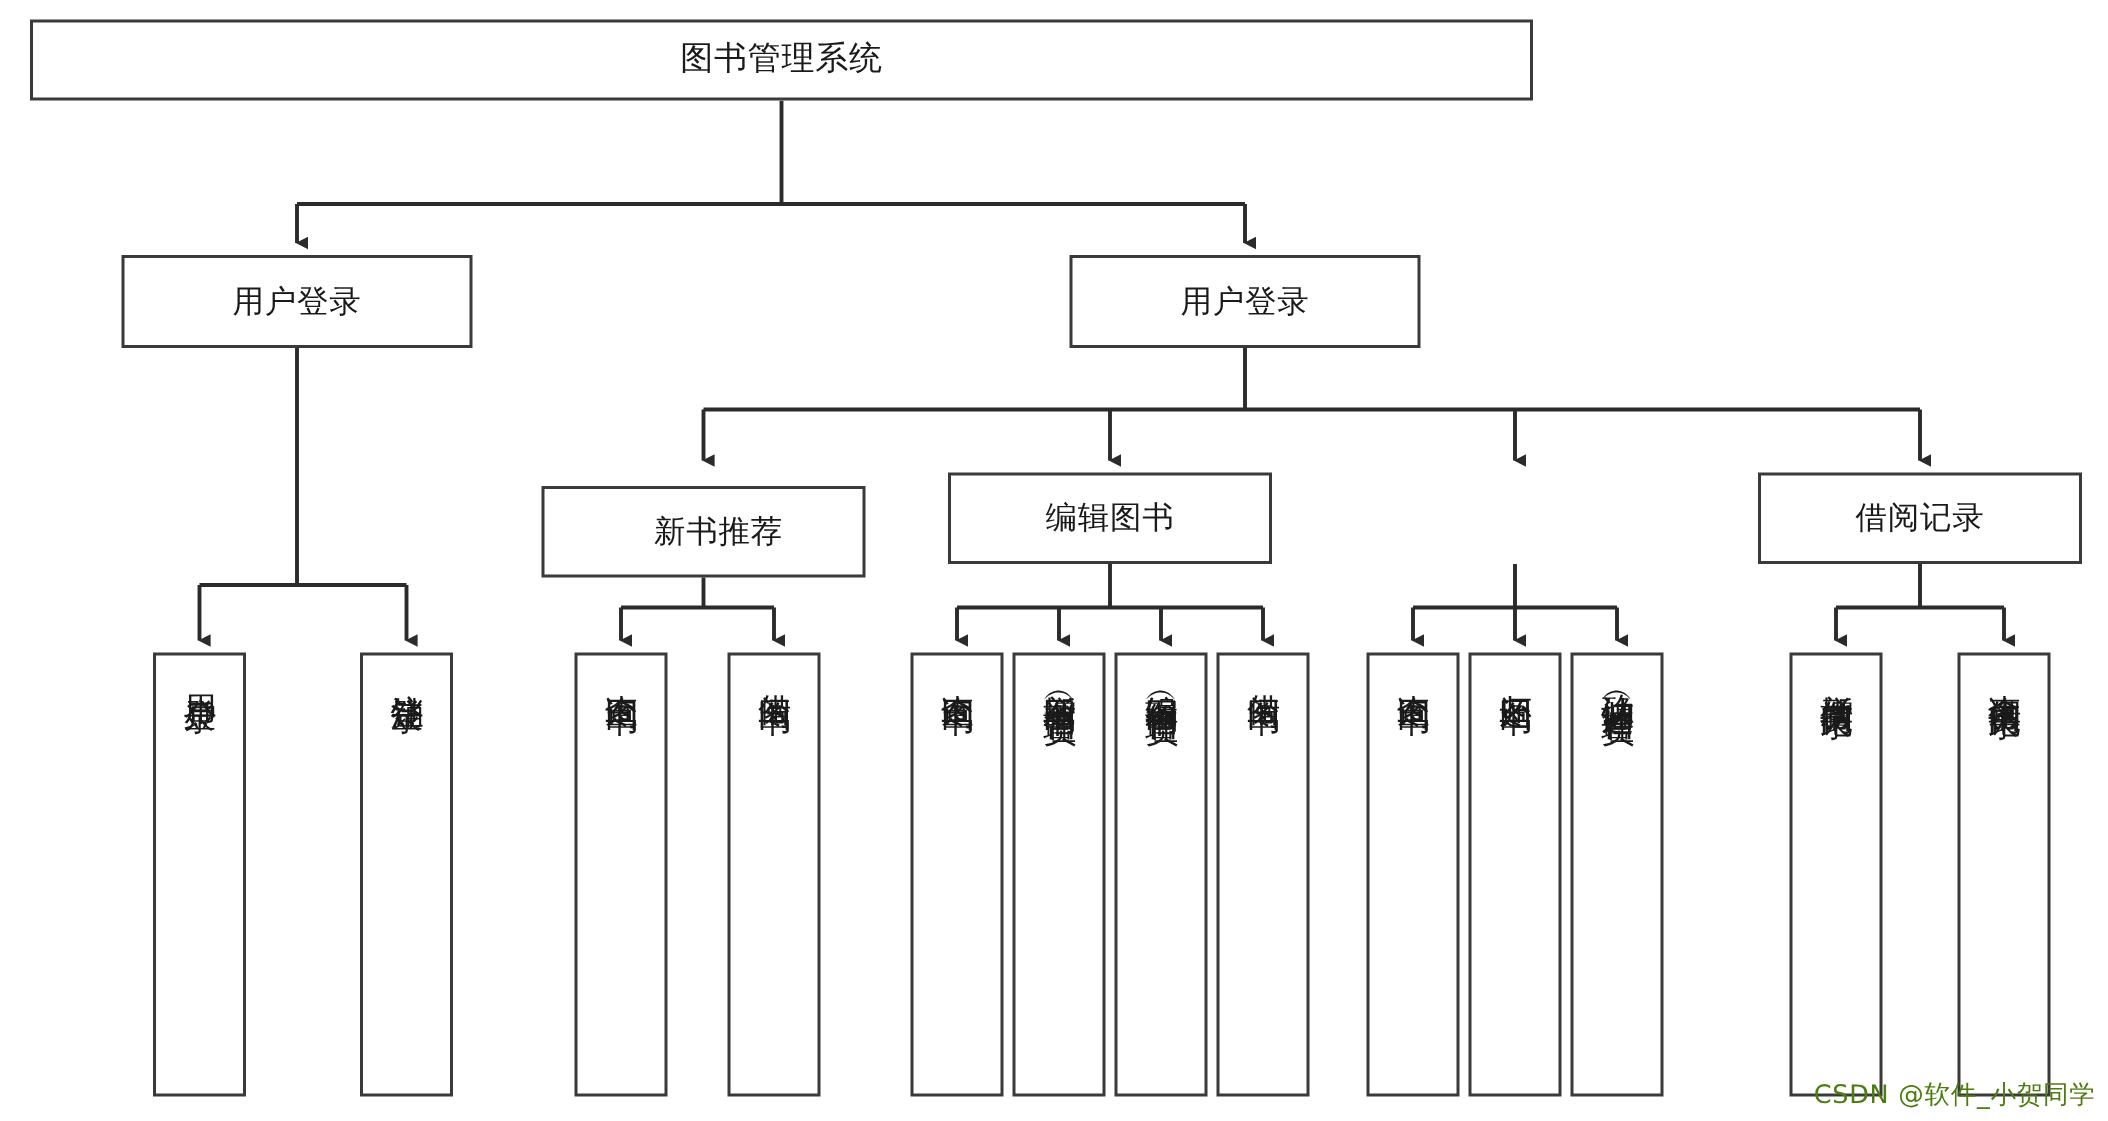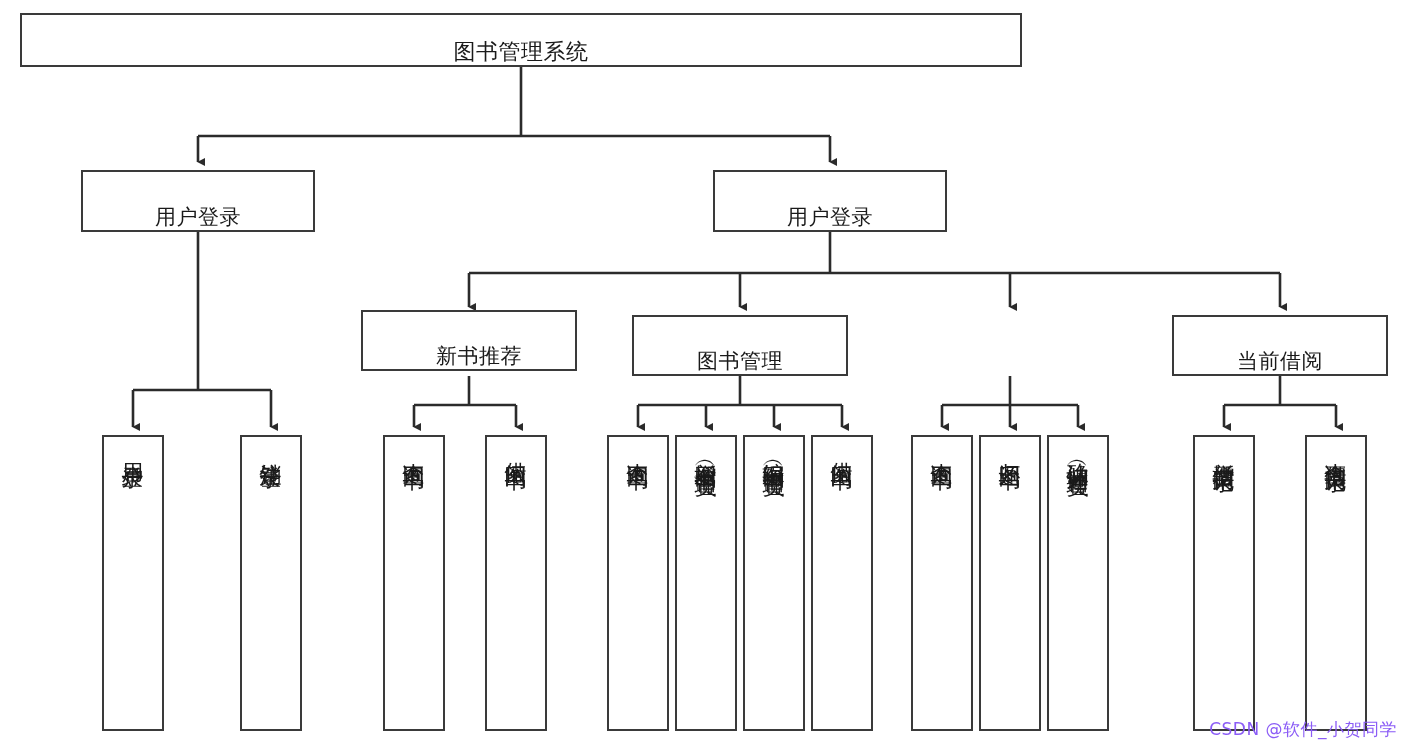--- a/index.html
+++ b/index.html
@@ -25,21 +25,21 @@
     width: 1405px;
     height: 747px;
     pointer-events: none;
   }
   .node {
     position: absolute;
     box-sizing: border-box;
     background: #ffffff;
     border: 2px solid #3a3a3a;
     display: flex;
-    align-items: flex-end;
+    align-items: center;
     justify-content: center;
     color: #1a1a1a;
   }
   .node-label {
     display: block;
     text-align: center;
     line-height: 1.18;
     letter-spacing: 0.5px;
     white-space: nowrap;
   }
@@ -62,21 +62,21 @@
     font-size: 22px;
     line-height: 1.05;
     letter-spacing: 2px;
     white-space: nowrap;
   }
   #watermark {
     position: absolute;
     right: 8px;
     bottom: 6px;
     font-size: 17px;
-    color: #8b5cf6;
+    color: #4d7c0f;
     letter-spacing: 0.5px;
     white-space: nowrap;
   }
 </style>
 </head>
 <body>
 
 <div id="diagram-root">
 
   <svg id="connector-layer" viewBox="0 0 1405 747" width="1405" height="747" xmlns="http://www.w3.org/2000/svg">
@@ -136,31 +136,31 @@
   </div>
 
   <div class="node horiz" style="left:81px; top:170px; width:234px; height:62px;">
     <span class="node-label">用户登录</span>
   </div>
 
   <div class="node horiz" style="left:713px; top:170px; width:234px; height:62px;">
     <span class="node-label">用户登录</span>
   </div>
 
-  <div class="node horiz" style="left:361px; top:310px; width:216px; height:61px;padding-left:20px;">
+  <div class="node horiz" style="left:361px; top:324px; width:216px; height:61px;padding-left:20px;">
     <span class="node-label">新书推荐</span>
   </div>
 
   <div class="node horiz" style="left:632px; top:315px; width:216px; height:61px;">
-    <span class="node-label">图书管理</span>
+    <span class="node-label">编辑图书</span>
   </div>
 
 
   <div class="node horiz" style="left:1172px; top:315px; width:216px; height:61px;">
-    <span class="node-label">当前借阅</span>
+    <span class="node-label">借阅记录</span>
   </div>
 
   <div class="node leaf" style="left:102px; top:435px; width:62px; height:296px;">
     <span class="node-label">用户登录</span>
   </div>
 
   <div class="node leaf" style="left:240px; top:435px; width:62px; height:296px;">
     <span class="node-label">注销登录</span>
   </div>
 

